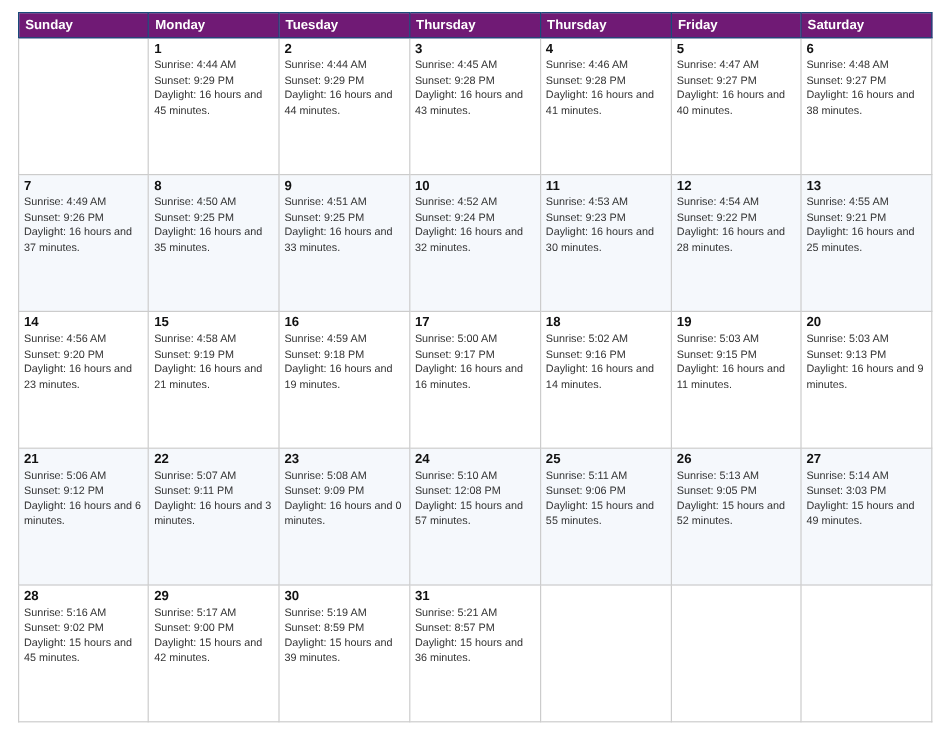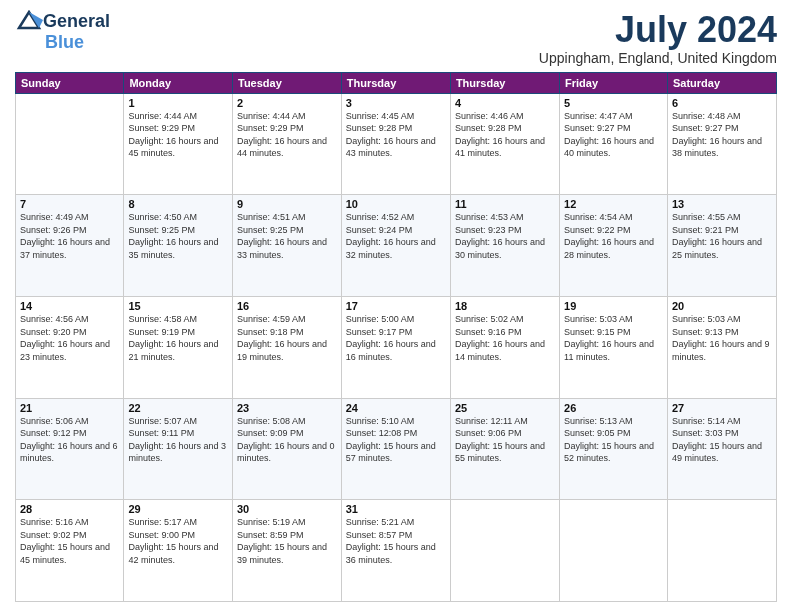--- a/index.html
+++ b/index.html
@@ -78,38 +78,20 @@
       background: #f9f9f9;
     }
     tr:nth-child(odd) td { background: #fff; }
     tr:nth-child(even) td { background: #f5f8fc; }
     .header-row th { background: #701a75; }
   </style>
 </head>
 <body>
 
 <div class="page">
-  <div class="header">
-    <div class="logo">
-      <div style="display:flex; flex-direction:column; align-items:flex-start;">
-        <div style="display:flex; align-items:center;">
-          <svg width="28" height="22" viewBox="0 0 28 22">
-            <polygon points="4,18 14,2 24,18" fill="none" stroke="#1a3a5c" stroke-width="2.5"></polygon>
-            <polygon points="14,2 24,18 28,10" fill="#4a90d9"></polygon>
-          </svg>
-          <span style="font-size:18px; font-weight:bold; color:#1a3a5c;">General</span>
-        </div>
-        <span style="font-size:18px; font-weight:bold; color:#4a90d9; margin-left:30px;">Blue</span>
-      </div>
-    </div>
-    <div class="title-block">
-      <div class="month-title">July 2024</div>
-      <div class="location">Uppingham, England, United Kingdom</div>
-    </div>
-  </div>
 
   <table class="calendar-table">
     <thead>
       <tr class="header-row">
         <th>Sunday</th>
         <th>Monday</th>
         <th>Tuesday</th>
         <th>Thursday</th>
         <th>Thursday</th>
         <th>Friday</th>
@@ -313,21 +295,21 @@
         <span class="day-number">24</span>
         <div class="day-info">
           <span>Sunrise: 5:10 AM</span><br>
           <span>Sunset: 12:08 PM</span><br>
           <span>Daylight: 15 hours and 57 minutes.</span>
         </div>
       </td>
           <td>
         <span class="day-number">25</span>
         <div class="day-info">
-          <span>Sunrise: 12:11 AM</span><br>
+          <span>Sunrise: 5:11 AM</span><br>
           <span>Sunset: 9:06 PM</span><br>
           <span>Daylight: 15 hours and 55 minutes.</span>
         </div>
       </td>
           <td>
         <span class="day-number">26</span>
         <div class="day-info">
           <span>Sunrise: 5:13 AM</span><br>
           <span>Sunset: 9:05 PM</span><br>
           <span>Daylight: 15 hours and 52 minutes.</span>

